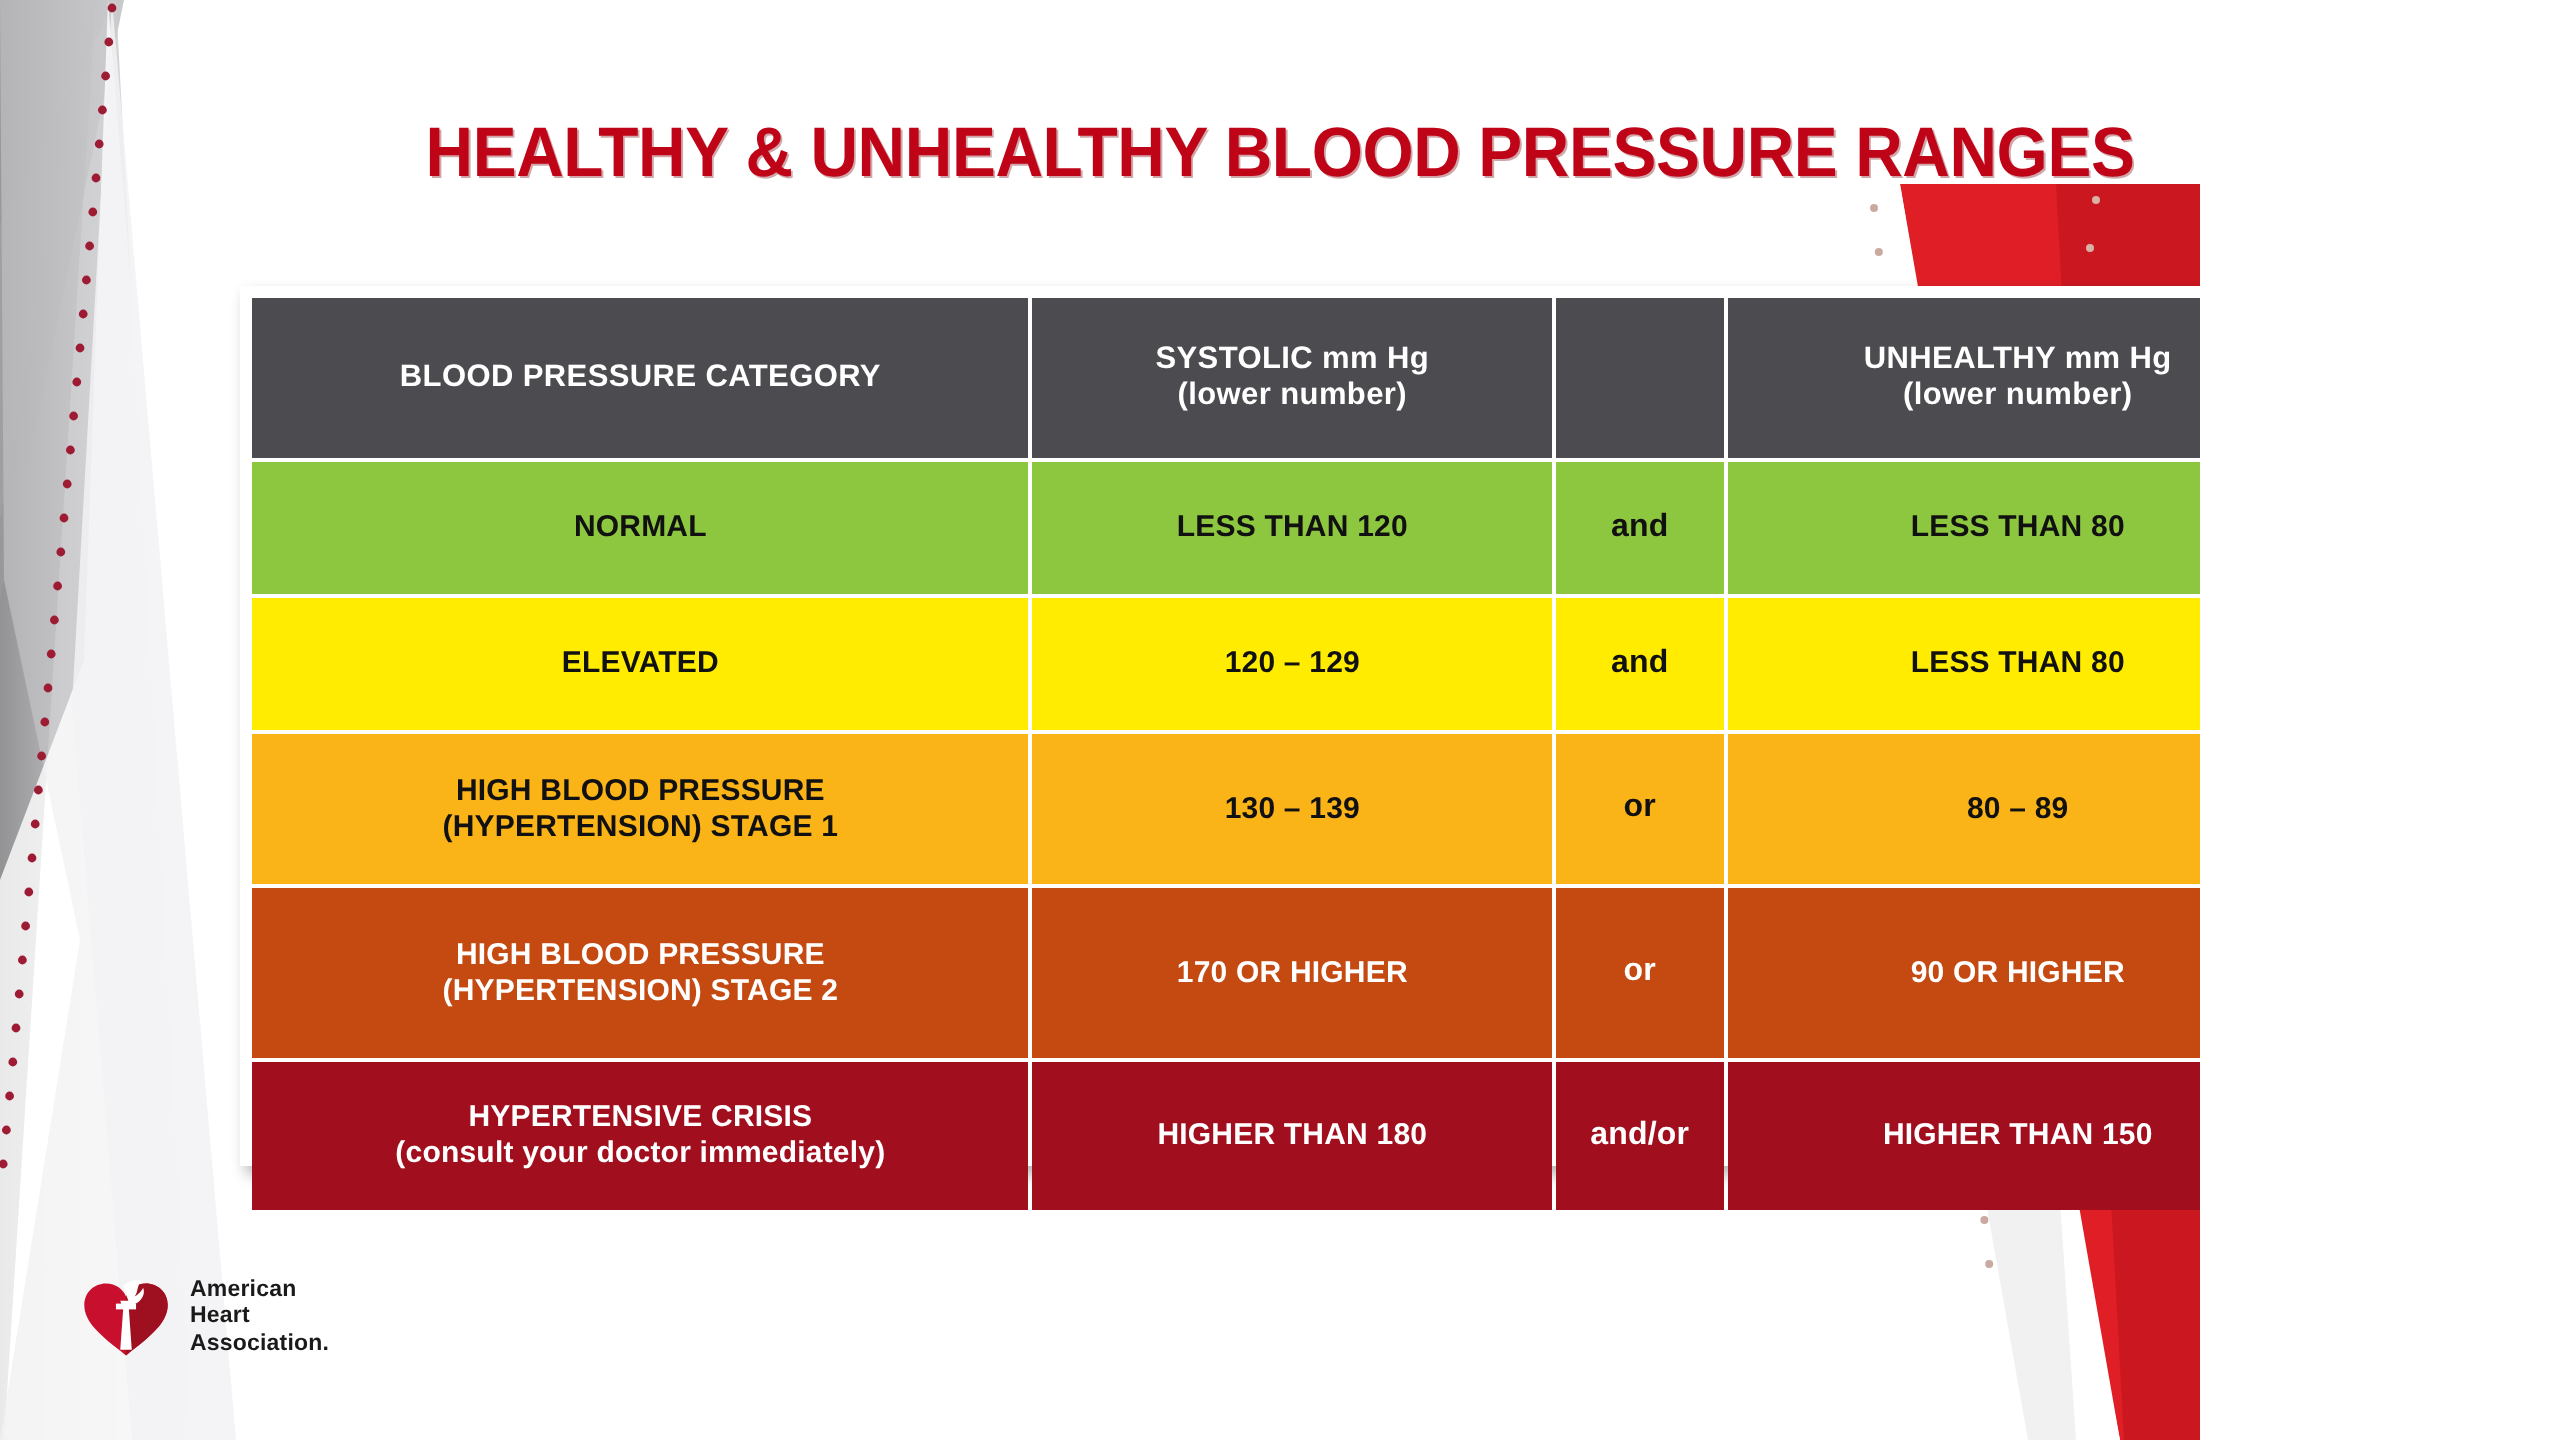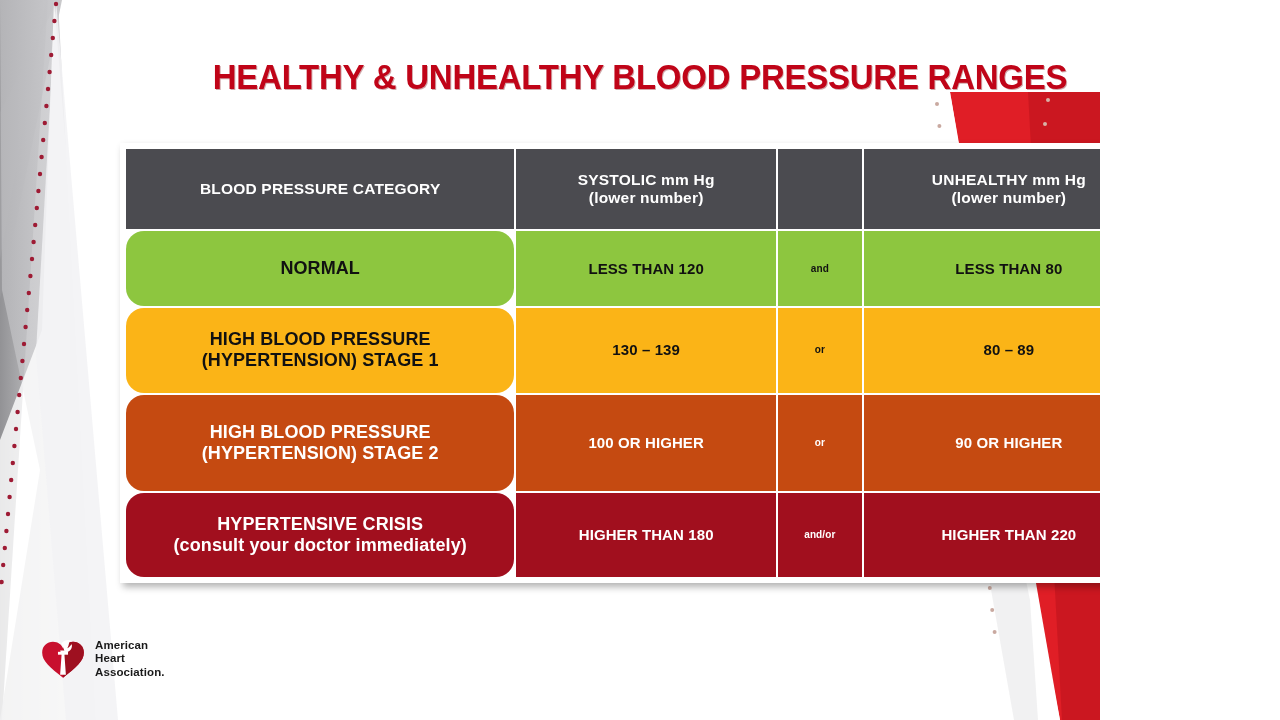--- a/index.html
+++ b/index.html
@@ -76,22 +76,22 @@
     color: #ffffff;
     font-size: 15.5px;
     letter-spacing: 0.2px;
     height: 76px;
   }
   .hdr td.hdr-op { font-size: 0; }
   .hdr .sub { font-weight: bold; }
 
   
   .bp-table tbody td { font-size: 15px; letter-spacing: 0.1px; }
-  .bp-table tbody td.cat { font-size: 18px; border-radius: 18px; }
-  .bp-table tbody td.op  { font-size: 10px; }
+  .bp-table tbody td.cat { font-size: 15px; }
+  .bp-table tbody td.op  { font-size: 16px; }
 
   .row-normal  td { background: #8DC63F; color: #111111; height: 62px; }
   .row-elev    td { background: #FFEC00; color: #111111; height: 62px; }
   .row-stage1  td { background: #FBB417; color: #111111; height: 71px; }
   .row-stage2  td { background: #C54A11; color: #ffffff; height: 81px; }
   .row-crisis  td { background: #A10F1E; color: #ffffff; height: 70px; }
 
   .cat-sub { font-weight: bold; text-align: center; }
 
   
@@ -295,46 +295,55 @@
       <tbody>
         <tr class="row-normal">
           <td class="cat">
             <div>NORMAL</div>
             <div class="cat-sub"></div>
           </td>
           <td>LESS THAN 120</td>
           <td class="op">and</td>
           <td>LESS THAN 80</td>
         </tr>
+        <tr class="row-elev">
+          <td class="cat">
+            <div>ELEVATED</div>
+            <div class="cat-sub"></div>
+          </td>
+          <td>120 – 129</td>
+          <td class="op">and</td>
+          <td>LESS THAN 80</td>
+        </tr>
         <tr class="row-stage1">
           <td class="cat">
             <div>HIGH BLOOD PRESSURE</div>
             <div class="cat-sub">(HYPERTENSION) STAGE 1</div>
           </td>
           <td>130 – 139</td>
           <td class="op">or</td>
           <td>80 – 89</td>
         </tr>
         <tr class="row-stage2">
           <td class="cat">
             <div>HIGH BLOOD PRESSURE</div>
             <div class="cat-sub">(HYPERTENSION) STAGE 2</div>
           </td>
-          <td>100 OR HIGHER</td>
+          <td>170 OR HIGHER</td>
           <td class="op">or</td>
           <td>90 OR HIGHER</td>
         </tr>
         <tr class="row-crisis">
           <td class="cat">
             <div>HYPERTENSIVE CRISIS</div>
             <div class="cat-sub">(consult your doctor immediately)</div>
           </td>
           <td>HIGHER THAN 180</td>
           <td class="op">and/or</td>
-          <td>HIGHER THAN 220</td>
+          <td>HIGHER THAN 150</td>
         </tr>
       </tbody>
     </table>
   </div>
 
   <div class="aha-logo">
     <span>
       <svg class="aha-mark" viewBox="0 0 64 64" xmlns="http://www.w3.org/2000/svg">
         <path d="M32 58 C14 44 3 35 3 23 C3 14 10 8 18 8 C25 8 30 12 32 17 C34 12 39 8 46 8 C54 8 61 14 61 23 C61 35 50 44 32 58 Z" fill="#C8102E"></path>
         <path d="M32 17 C34 12 39 8 46 8 C54 8 61 14 61 23 C61 35 50 44 32 58 Z" fill="#9E1020"></path>

